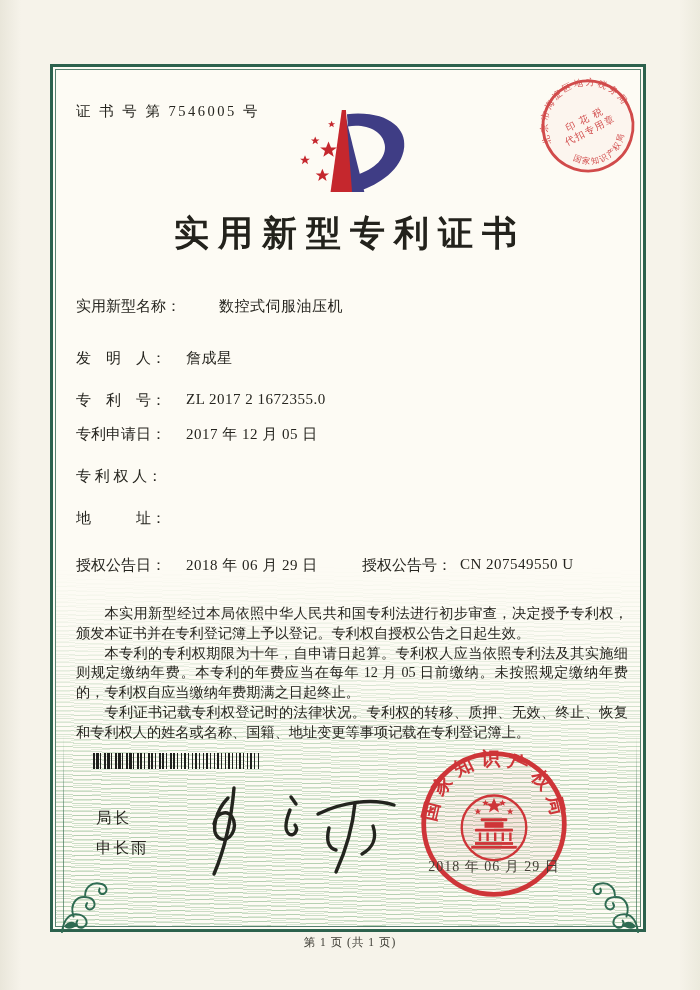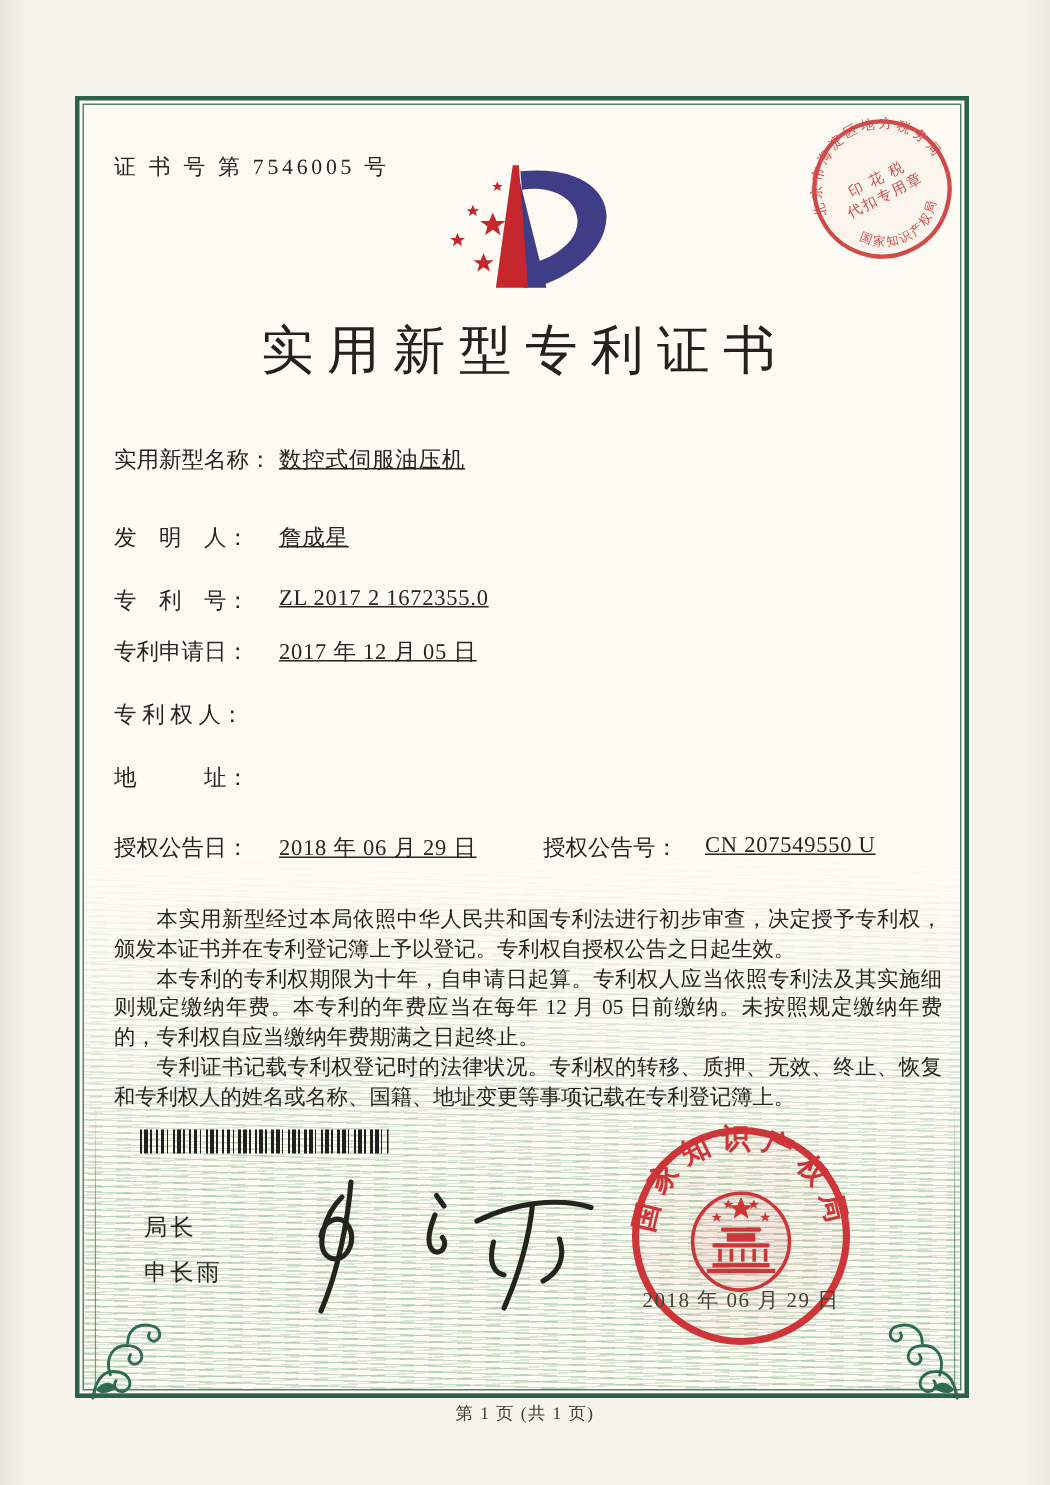--- a/index.html
+++ b/index.html
@@ -36,28 +36,28 @@
   }
   .flourish { position:absolute; bottom:56px; width:58px; height:58px; }
   .flourish.left  { left:60px; }
   .flourish.right { right:60px; transform:scaleX(-1); }
 
   
   .cert-no { position:absolute; left:76px; top:102px; font-size:14.5px; letter-spacing:2.5px; }
   .logo { position:absolute; left:283px; top:106px; width:134px; height:90px; }
   .title {
     position:absolute; left:0; top:210px; width:700px; text-align:center;
-    font-size:35px; font-weight:normal; letter-spacing:9px; color:#23221c;
+    font-size:35px; font-weight:bold; letter-spacing:9px; color:#23221c;
   }
 
   
   .row { position:absolute; left:76px; font-size:15px; display:flex; align-items:flex-start; }
   .row .lab { display:inline-block; width:110px; white-space:nowrap; }
-  .row .val { letter-spacing:.5px;text-decoration:underline; }
-  .row-name     { top:297px; }
+  .row .val { letter-spacing:.5px; }
+  .row-name     { top:297px;gap:33px; }
   .row-inventor { top:349px; }
   .row-patno    { top:391px; }
   .row-filing   { top:425px; }
   .row-patentee { top:467px; }
   .row-address  { top:509px;flex-direction:column; }
   .row-address .val { width:400px; line-height:23px; }
   .row-grantdate{ top:556px; }
   .row-grantno  { top:556px; left:362px; }
 
   
@@ -155,21 +155,21 @@
     <span class="lab">专 利 权 人：</span>
   </div>
   <div class="row row-address">
     <span class="lab">地　　　址：</span>
   </div>
   <div class="row row-grantdate">
     <span class="lab">授权公告日：</span>
     <span class="val">2018 年 06 月 29 日</span>
   </div>
   <div class="row row-grantno">
-    <span class="lab" style="width:auto;margin-right:18px;">授权公告号：</span>
+    <span class="lab" style="width:auto;margin-right:8px;">授权公告号：</span>
     <span class="val">CN 207549550 U</span>
   </div>
 
   <div class="body-text">
     <p>本实用新型经过本局依照中华人民共和国专利法进行初步审查，决定授予专利权，颁发本证书并在专利登记簿上予以登记。专利权自授权公告之日起生效。</p>
     <p>本专利的专利权期限为十年，自申请日起算。专利权人应当依照专利法及其实施细则规定缴纳年费。本专利的年费应当在每年 12 月 05 日前缴纳。未按照规定缴纳年费的，专利权自应当缴纳年费期满之日起终止。</p>
     <p>专利证书记载专利权登记时的法律状况。专利权的转移、质押、无效、终止、恢复和专利权人的姓名或名称、国籍、地址变更等事项记载在专利登记簿上。</p>
   </div>
 
   <div class="barcode"></div>

